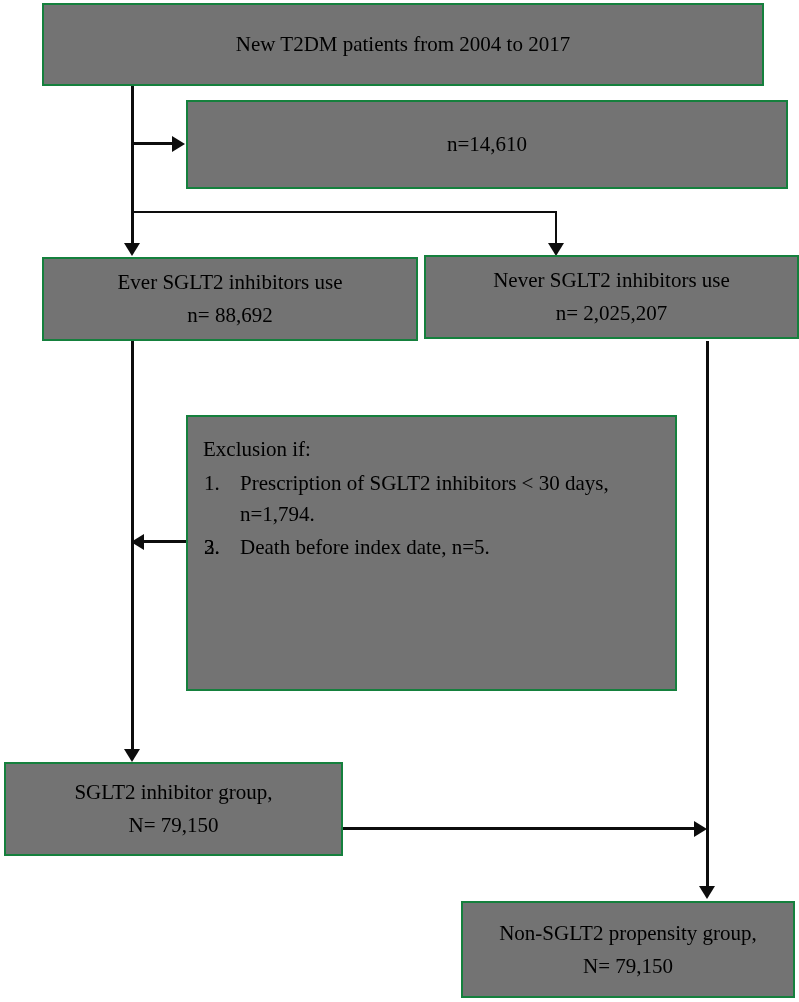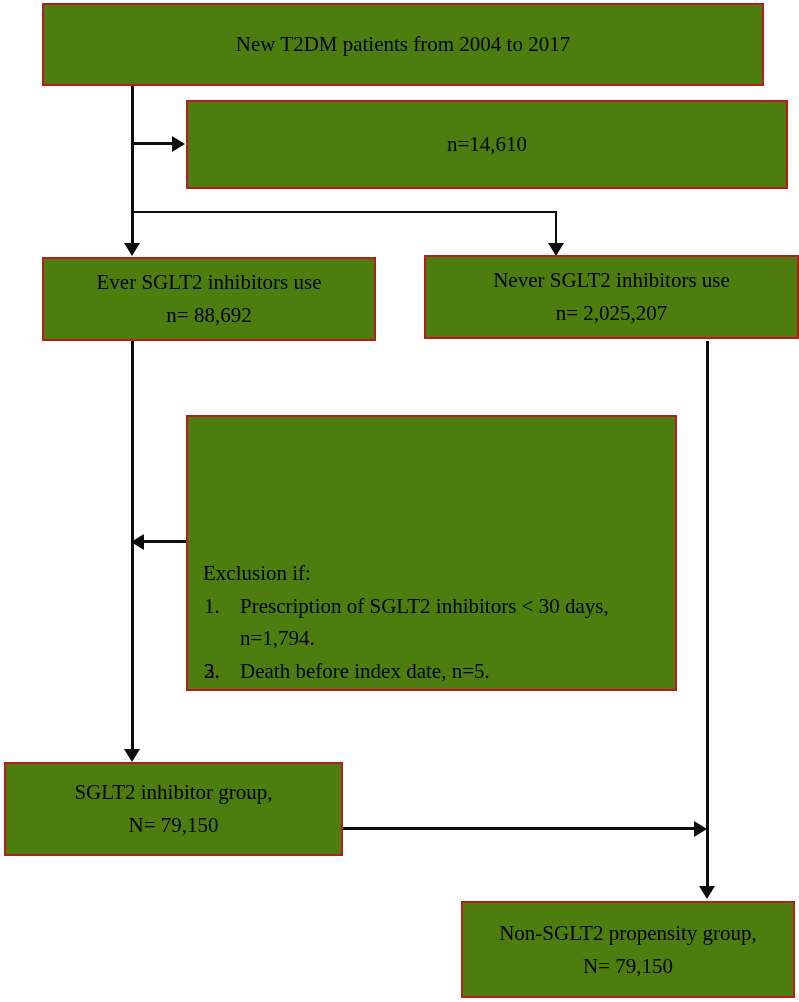--- a/index.html
+++ b/index.html
@@ -12,40 +12,40 @@
   #canvas{
     position:relative;
     width:799px;
     height:1002px;
     background:#ffffff;
     overflow:hidden;
   }
   .box{
     position:absolute;
     box-sizing:border-box;
-    border:2px solid #b91c1c;
-    background:#4d7c0f;
+    border:2px solid #15803d;
+    background:#737373;
     display:flex;
     flex-direction:column;
     align-items:center;
     justify-content:center;
     text-align:center;
     font-size:21px;
     line-height:1.55;
     z-index:3;
   }
   .box .ln{display:block;white-space:nowrap;}
 
   
   #box-top      {left:42px;  top:3px;   width:722px; height:83px;}
   #box-excluded {left:186px; top:100px; width:602px; height:89px;}
-  #box-ever     {left:42px;  top:257px; width:334px; height:84px;}
+  #box-ever     {left:42px;  top:257px; width:376px; height:84px;}
   #box-never    {left:424px; top:255px; width:375px; height:84px;}
   #box-exclusion{left:186px; top:415px; width:491px; height:276px;
-                 align-items:flex-start; justify-content:flex-end;
+                 align-items:flex-start; justify-content:flex-start;
                  text-align:left; padding:17px 14px 0 14px;}
   #box-sglt2    {left:4px;   top:762px; width:339px; height:94px;}
   #box-matching {left:386px; top:718px; width:287px; height:108px;
                  align-items:flex-start; justify-content:flex-start;
                  text-align:left; padding:9px 0 0 11px;}
   #box-nonsglt2 {left:461px; top:901px; width:334px; height:97px;}
 
   
   .excl-head{display:block;margin:0 0 2px 1px;font-size:21px;line-height:1.5;}
   ol.excl-list{

